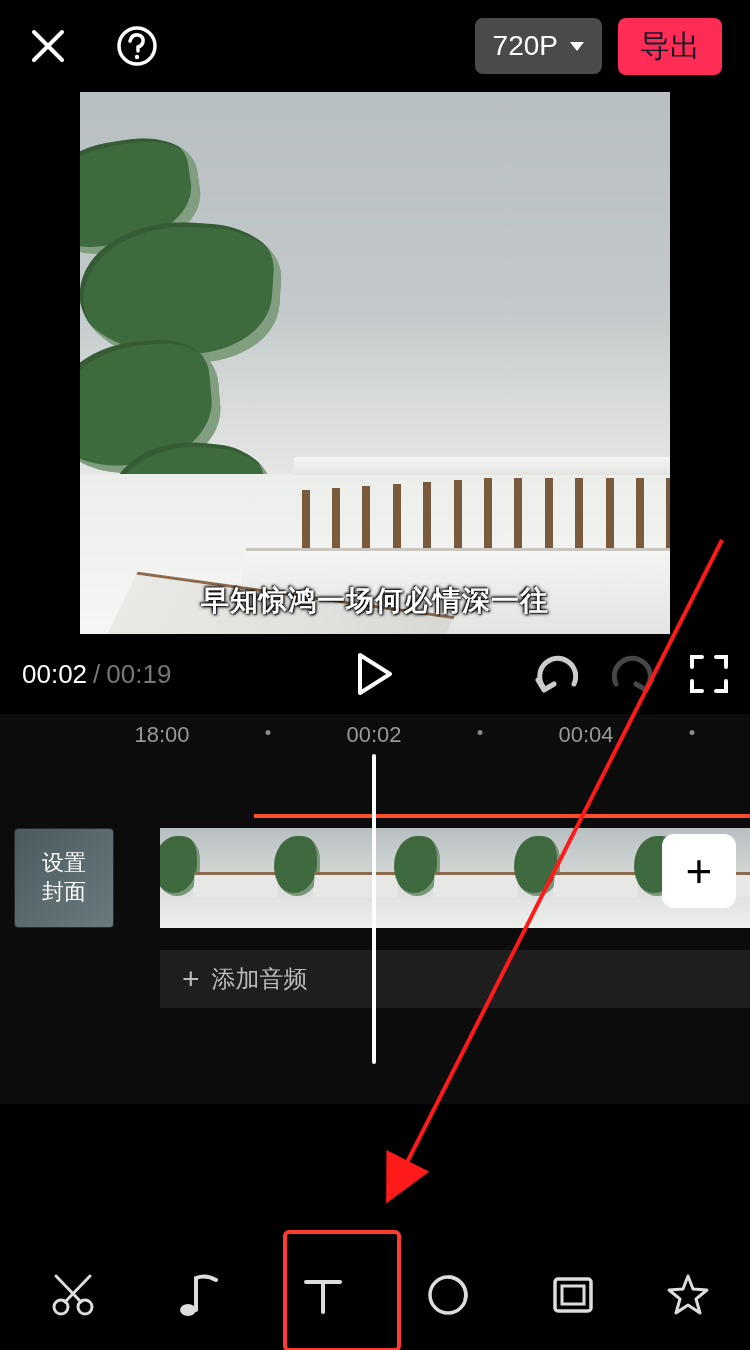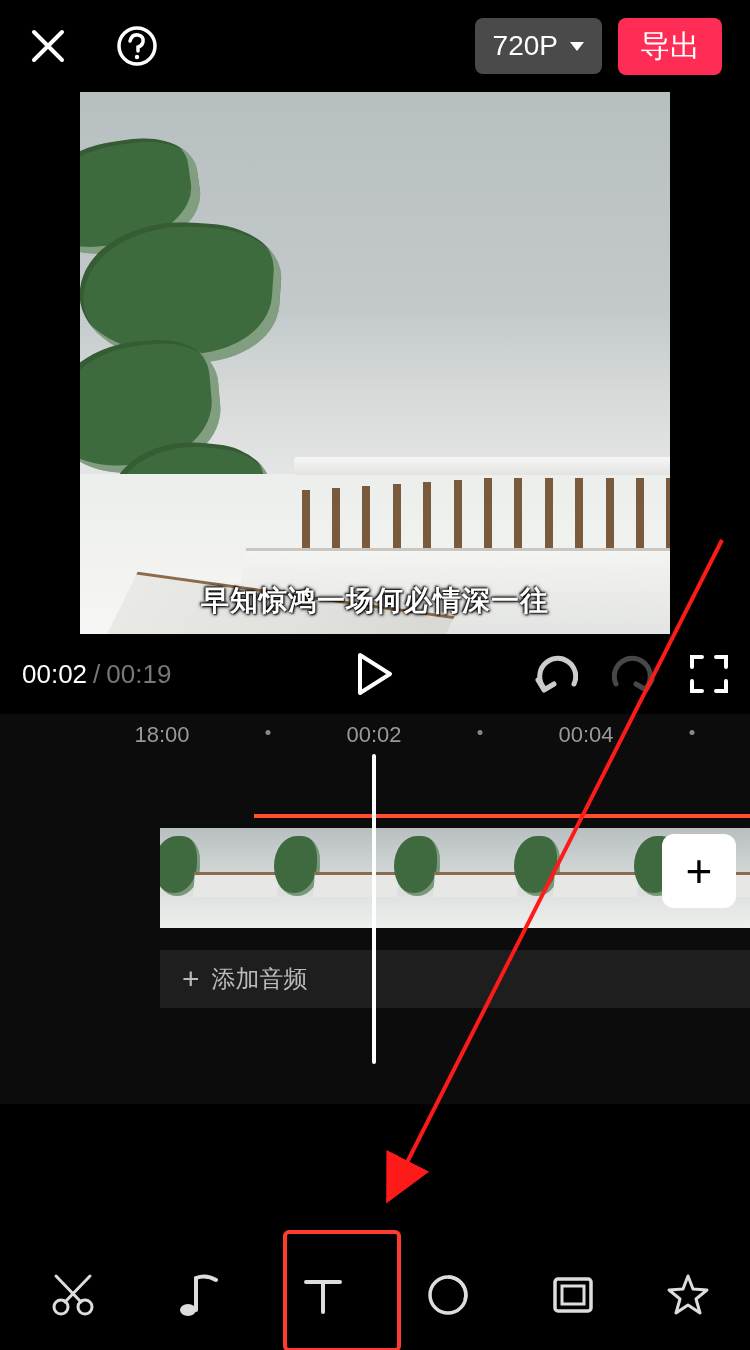--- a/index.html
+++ b/index.html
@@ -4,21 +4,21 @@
 <style>
   * { box-sizing: border-box; margin: 0; padding: 0; }
   html, body { width: 750px; height: 1350px; background: #000; font-family: -apple-system, "PingFang SC", sans-serif; overflow: hidden; color: #fff; }
 
   
   .header { display: flex; align-items: center; height: 92px; padding: 0 28px; }
   .header .left { display: flex; align-items: center; gap: 48px; }
   .header .right { margin-left: auto; display: flex; align-items: center; gap: 16px; }
   .resolution-btn { background: #4a4a4a; color: #fff; padding: 12px 18px; border-radius: 8px; font-size: 28px; display: flex; align-items: center; gap: 8px; justify-content: center; }
   .resolution-btn::after { content: ""; display: inline-block; border-left: 7px solid transparent; border-right: 7px solid transparent; border-top: 9px solid #fff; margin-left: 4px; }
-  .export-btn { background: #ff2d55; color: #ffffff; padding: 8px 22px; border-radius: 8px; font-size: 30px; font-weight: 500; }
+  .export-btn { background: #ff2d55; color: #0f172a; padding: 8px 22px; border-radius: 8px; font-size: 30px; font-weight: 500; }
 
   
   .preview { position: relative; margin: 0 auto; width: 590px; height: 542px; background: linear-gradient(to bottom, #b8bfc1 0%, #c3c9cb 40%, #d5d9d8 55%, #e8eae9 75%, #f2f3f2 100%); overflow: hidden; }
   .tree { position: absolute; left: -60px; top: 50px; width: 260px; height: 420px; }
   .tree .branch { position: absolute; background: #3e6b3e; border-radius: 60% 40% 50% 50%; box-shadow: inset -8px -8px 0 rgba(255,255,255,0.35), inset 4px 4px 0 rgba(40,70,40,0.4); }
   .b1 { left: 10px; top: 0; width: 170px; height: 110px; transform: rotate(-8deg); }
   .b2 { left: 60px; top: 80px; width: 200px; height: 140px; transform: rotate(4deg); }
   .b3 { left: 30px; top: 200px; width: 170px; height: 130px; transform: rotate(-5deg); }
   .b4 { left: 90px; top: 300px; width: 160px; height: 120px; transform: rotate(6deg); }
   .pier-top { position: absolute; right: -4px; top: 365px; width: 380px; height: 18px; background: linear-gradient(#f6f7f5,#e3e4e1); transform: skewX(-2deg); border-radius: 2px; }
@@ -156,20 +156,24 @@
   <span class="dot" style="left:268px"></span>
   <span class="tick" style="left:374px">00:02</span>
   <span class="dot" style="left:480px"></span>
   <span class="tick" style="left:586px">00:04</span>
   <span class="dot" style="left:692px"></span>
 </div>
 
 <div class="timeline-wrap">
   <div class="playhead"></div>
   <div class="text-marker"></div>
+  <div class="cover-btn">
+    <span style="white-space:pre-line">设置
+封面</span>
+  </div>
   <div class="track">
     <div class="thumb"></div>
     <div class="thumb"></div>
     <div class="thumb"></div>
     <div class="thumb"></div>
     <div class="thumb"></div>
   </div>
   <div class="add-clip">
     <span>+</span>
   </div>

